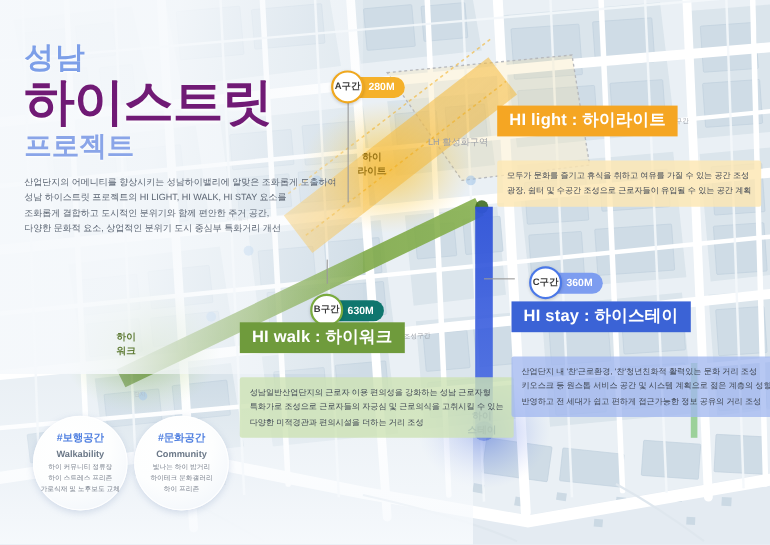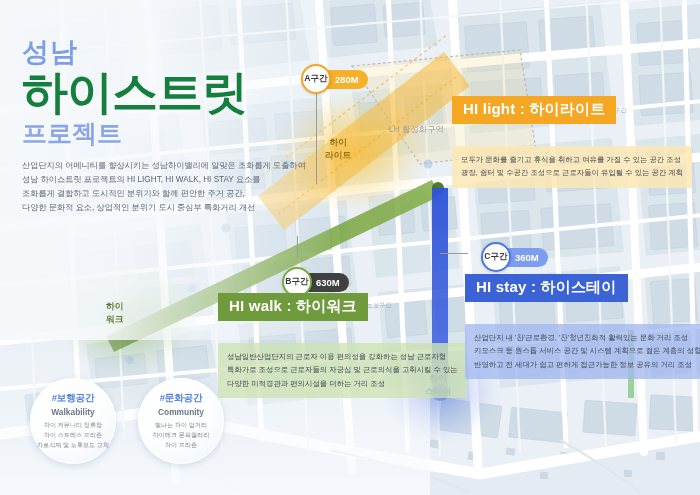--- a/index.html
+++ b/index.html
@@ -26,21 +26,21 @@
     pointer-events:none;
   }
 
   
   .title-block{ position:absolute; left:22px; top:38px; z-index:30; }
   .t-sungnam{
     font-size:27px; font-weight:bold; color:#7d9fe8; letter-spacing:1px;
     line-height:1.05; text-shadow:0 1px 2px rgba(255,255,255,.9);
   }
   .t-main{
-    font-size:46px; font-weight:bold; color:#15803d; letter-spacing:-1px;
+    font-size:46px; font-weight:bold; color:#701a75; letter-spacing:-1px;
     line-height:1.05; margin-top:2px; text-shadow:0 2px 3px rgba(255,255,255,.85);
   }
   .t-sub{
     font-size:25px; font-weight:bold; color:#8aa5e8; letter-spacing:0px;
     line-height:1.1; margin-top:3px; text-shadow:0 1px 2px rgba(255,255,255,.9);
   }
   .t-desc{ margin-top:12px; font-size:8.2px; line-height:1.72; color:#5a6472; max-width:276px; }
   .t-desc div{ white-space:nowrap; }
 
   
@@ -51,21 +51,21 @@
   }
   .seg .badge{
     width:30px; height:30px; border-radius:50%; background:#fff;
     display:flex; align-items:center; justify-content:center;
     font-size:8.6px; font-weight:bold; z-index:2;
     box-shadow:0 1px 3px rgba(0,0,0,.18);
   }
   .seg-a .badge{ border:2.5px solid #f0a81e; color:#3a3a3a; }
   .seg-a .dist{ background:#f5b12a; }
   .seg-b .badge{ border:2.5px solid #7aab3e; color:#3a3a3a; }
-  .seg-b .dist{ background:#404040; }
+  .seg-b .dist{ background:#0f766e; }
   .seg-c .badge{ border:2.5px solid #4a78e8; color:#3a3a3a; }
   .seg-c .dist{ background:#7d9df0; }
 
   .seg-a{ left:301px; top:61px; }
   .seg-b{ left:282px; top:264px; }
   .seg-c{ left:481px; top:239px; }
 
   
   .leader{ position:absolute; background:#9a9a9a; width:1px; z-index:20; }
 
@@ -109,21 +109,21 @@
   
   .routename{
     position:absolute; z-index:26; font-size:8.8px; font-weight:bold;
     line-height:1.45; text-align:center; white-space:nowrap;
   }
   .rn-light{ left:325px; top:136px; color:#9a7515; }
   .rn-walk{ left:106px; top:300px; color:#5d7a33; }
   .rn-stay{ left:425px; top:372px; color:#3a54b5; }
 
   
-  .circles{ position:absolute; left:30px; top:378px; display:flex; gap:22px; z-index:31; }
+  .circles{ position:absolute; left:30px; top:378px; display:flex; gap:6px; z-index:31; }
   .circ{
     width:86px; height:86px; border-radius:50%; text-align:center;
     display:flex; flex-direction:column; align-items:center; justify-content:center;
     background:radial-gradient(circle at 38% 30%,#ffffff 0%,#fdfefe 48%,#eef3fa 100%);
     box-shadow:0 2px 7px rgba(120,145,185,.28), inset 0 0 0 1px rgba(255,255,255,.85);
   }
   .circ .tag{ font-size:9.6px; font-weight:bold; color:#4f7fe0; letter-spacing:-.2px; }
   .circ .en{ font-size:8.4px; font-weight:bold; color:#6b7888; margin-top:2px; }
   .circ .li{ font-size:6.1px; color:#7c838f; line-height:1.62; margin-top:3px; }
   .circ .li div{ white-space:nowrap; }

